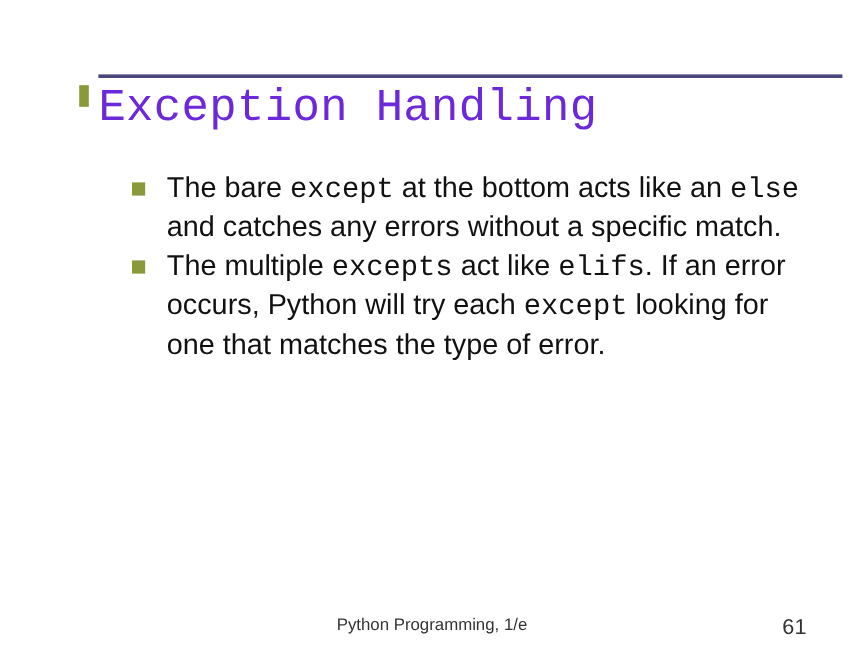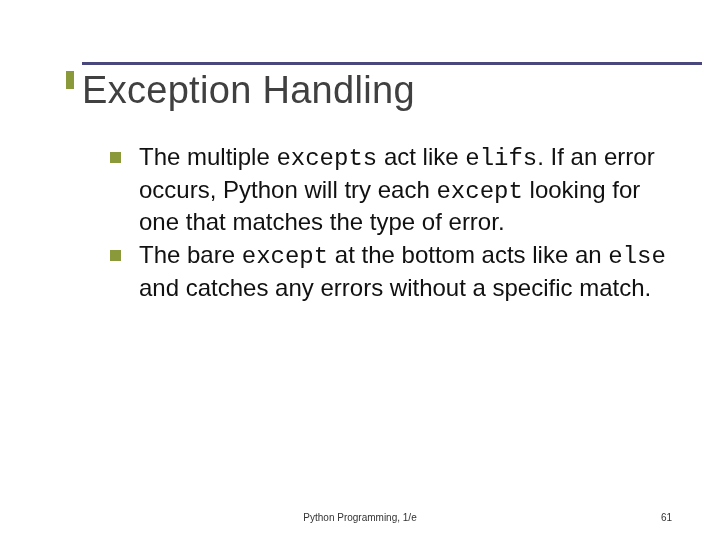--- a/index.html
+++ b/index.html
@@ -1,53 +1,53 @@
 <!DOCTYPE html>
 <html><head>
 <meta charset="utf-8">
 <style>
   * { margin: 0; padding: 0; box-sizing: border-box; }
   html, body { width: 720px; height: 540px; background: #fff; font-family: Verdana, Geneva, sans-serif; overflow: hidden; }
   .slide { width: 720px; height: 540px; position: relative; padding: 0; }
   .title-wrap { padding: 62px 0 0 82px; }
   .title-rule { height: 3px; background: #4a477d; width: 620px; margin-bottom: 4px; }
   .title-tick { position: absolute; top: 71px; left: 66px; width: 8px; height: 18px; background: #8a9a3a; }
-  .title { font-size: 38px; font-weight: 400; color: #404040; letter-spacing: 0.3px; font-family: Liberation Sans, sans-serif; }
+  .title { font-size: 38px; font-weight: 400; color: #6d28d9; letter-spacing: 0.3px; font-family: Liberation Mono, monospace; }
   .body { padding: 30px 36px 0 110px; }
   .item { display: flex; align-items: flex-start; margin-bottom: 2px; }
   .bullet { flex: 0 0 auto; width: 11px; height: 11px; background: #8a9a3a; margin-top: 10px; margin-right: 18px; }
   .text { font-size: 24px; line-height: 1.28; color: #111; font-family: Verdana, Geneva, sans-serif; }
   .mono { font-family: "Courier New", Courier, monospace; }
   .footer { position: absolute; bottom: 28px; left: 0; width: 720px; display: flex; align-items: baseline; }
-  .footer-center { position: absolute; left: 50%; transform: translateX(-50%); font-size: 10px; color: #333; font-family: Verdana, Geneva, sans-serif; }
-  .footer-right { position: absolute; right: 48px; font-size: 10px; color: #333; font-family: Verdana, Geneva, sans-serif; }
+  .footer-center { position: absolute; left: 50%; transform: translateX(-50%); font-size: 14px; color: #333; font-family: Verdana, Geneva, sans-serif; }
+  .footer-right { position: absolute; right: 48px; font-size: 18px; color: #333; font-family: Verdana, Geneva, sans-serif; }
 </style>
 </head>
 <body>
 <div class="slide">
 
   <div class="title-wrap">
     <div class="title-rule"></div>
     <div class="title-tick"></div>
     <h1 class="title">Exception Handling</h1>
   </div>
 
   <div class="body">
 
     <div class="item">
       <div class="bullet"></div>
       <div class="text">
-        <span>The multiple </span><span class="mono">excepts</span><span> act like </span><span class="mono">elifs</span><span>. If an error occurs, Python will try each </span><span class="mono">except</span><span> looking for one that matches the type of error.</span>
+        <span>The bare </span><span class="mono">except</span><span> at the bottom acts like an </span><span class="mono">else</span><span> and catches any errors without a specific match.</span>
       </div>
     </div>
 
     <div class="item">
       <div class="bullet"></div>
       <div class="text">
-        <span>The bare </span><span class="mono">except</span><span> at the bottom acts like an </span><span class="mono">else</span><span> and catches any errors without a specific match.</span>
+        <span>The multiple </span><span class="mono">excepts</span><span> act like </span><span class="mono">elifs</span><span>. If an error occurs, Python will try each </span><span class="mono">except</span><span> looking for one that matches the type of error.</span>
       </div>
     </div>
 
 
   </div>
 
   <div class="footer">
     <div class="footer-center">Python Programming, 1/e</div>
     <div class="footer-right">61</div>
   </div>

